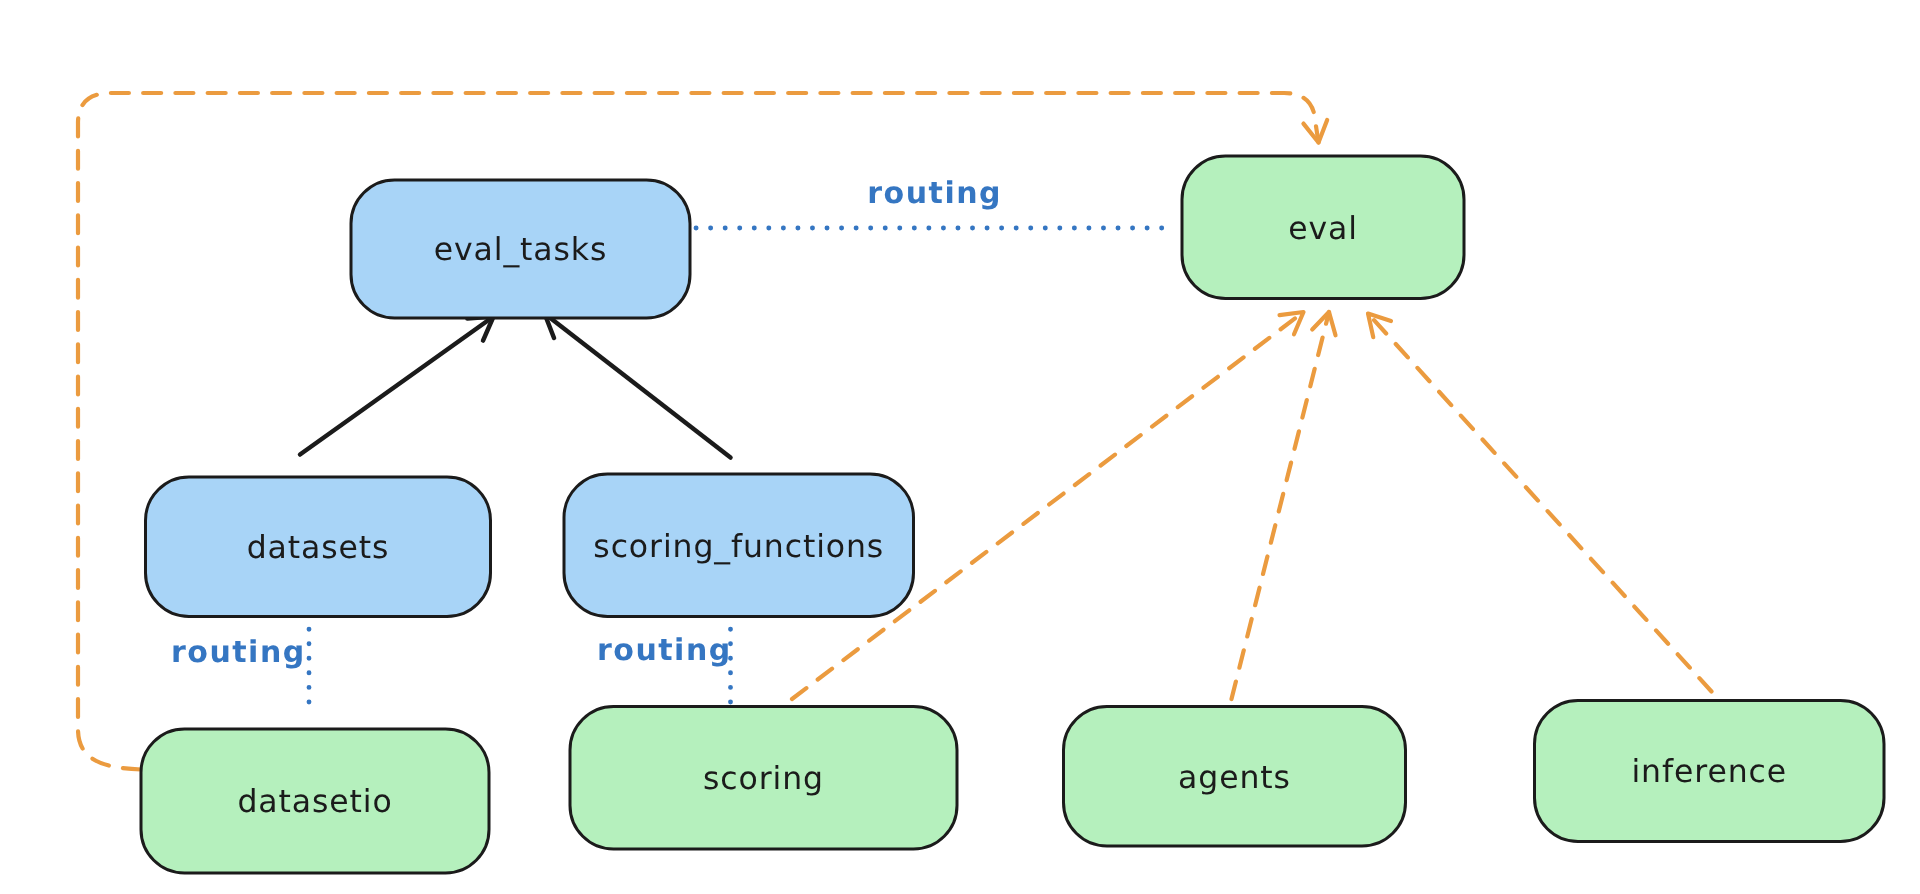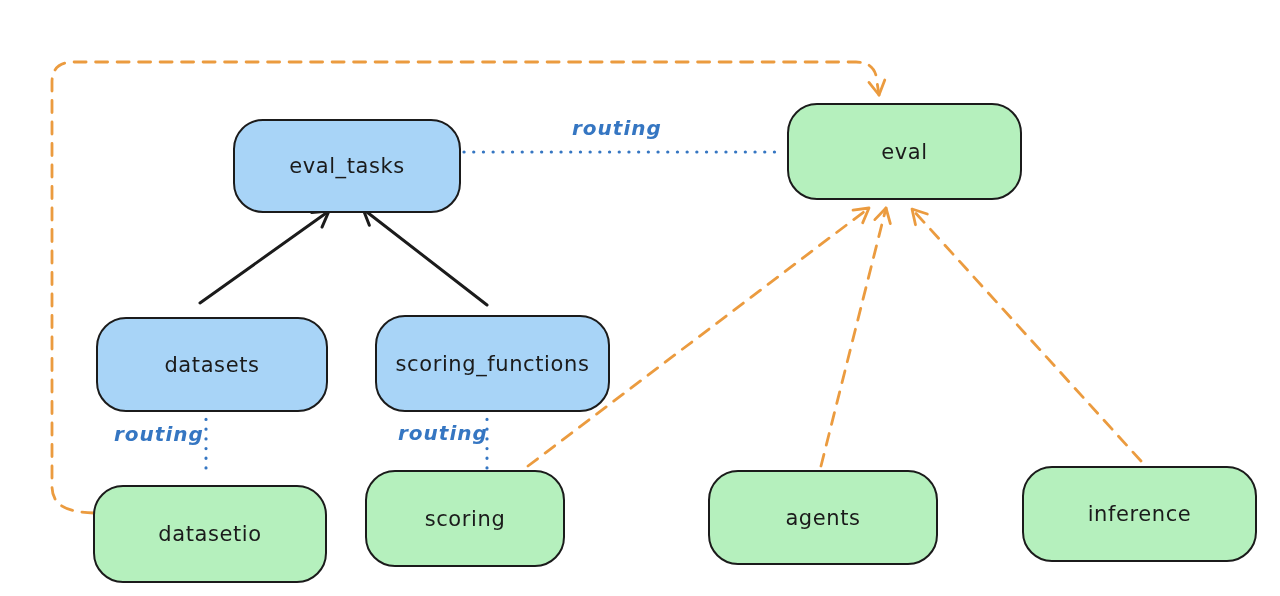--- a/index.html
+++ b/index.html
@@ -29,22 +29,21 @@
     letter-spacing: 0.6px;
   }
   .node.blue  { background: var(--blue-fill, #a8d4f7); margin-top: 12px; }
   .node.green { background: var(--green-fill, #b5f0bd); }
   .edge-label {
     position: absolute;
     color: var(--routing-blue, #3576c2);
     font-size: 20px;
     font-weight: 600;
     letter-spacing: 1px;
-    text-align: left;
-    font-style: italic;
+    text-align: right;
   }
 </style>
 </head>
 <body>
 
 <div class="canvas">
 
   <svg class="edges" viewBox="0 0 1280 596" xmlns="http://www.w3.org/2000/svg">
     <defs>
       <marker id="ah-ink" markerUnits="userSpaceOnUse" markerWidth="28" markerHeight="28" refX="19" refY="13" orient="auto">
@@ -66,37 +65,37 @@
 
     <path d="M 528 466 L 869 208" fill="none" style="stroke:var(--orange,#eb9b3f)" stroke-width="2.8" stroke-linecap="round" stroke-dasharray="12 9.5" marker-end="url(#ah-orange)"></path>
     <path d="M 821 466 L 886 208" fill="none" style="stroke:var(--orange,#eb9b3f)" stroke-width="2.8" stroke-linecap="round" stroke-dasharray="12 9.5" marker-end="url(#ah-orange)"></path>
     <path d="M 1141 461 L 912 209" fill="none" style="stroke:var(--orange,#eb9b3f)" stroke-width="2.8" stroke-linecap="round" stroke-dasharray="12 9.5" marker-end="url(#ah-orange)"></path>
   </svg>
 
   <div class="node blue" style="left:233px; top:107px; width:228px; height:94px;">
     <span>eval_tasks</span>
   </div>
 
-  <div class="node green" style="left:787px; top:103px; width:235px; height:97px;">
+  <div class="node green" style="left:787px; top:103px; width:190px; height:97px;">
     <span>eval</span>
   </div>
 
   <div class="node blue" style="left:96px; top:305px; width:232px; height:95px;">
     <span>datasets</span>
   </div>
 
   <div class="node blue" style="left:375px; top:303px; width:235px; height:97px;">
     <span>scoring_functions</span>
   </div>
 
   <div class="node green" style="left:93px; top:475px; width:234px; height:98px;margin-top:10px;">
     <span>datasetio</span>
   </div>
 
-  <div class="node green" style="left:365px; top:470px; width:200px; height:97px;">
+  <div class="node green" style="left:379px; top:470px; width:260px; height:97px;">
     <span>scoring</span>
   </div>
 
   <div class="node green" style="left:708px; top:470px; width:230px; height:95px;">
     <span>agents</span>
   </div>
 
   <div class="node green" style="left:1022px; top:466px; width:235px; height:96px;">
     <span>inference</span>
   </div>

